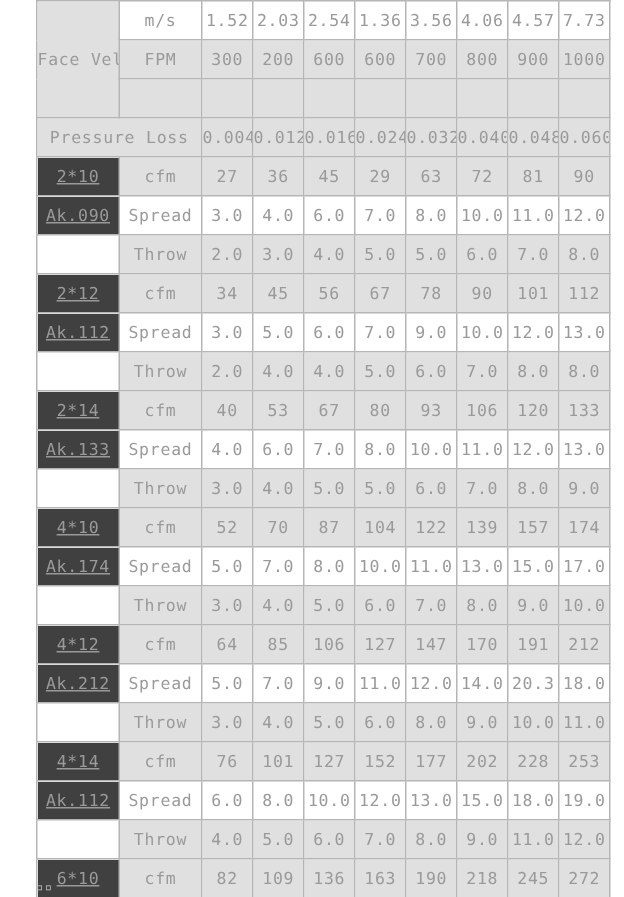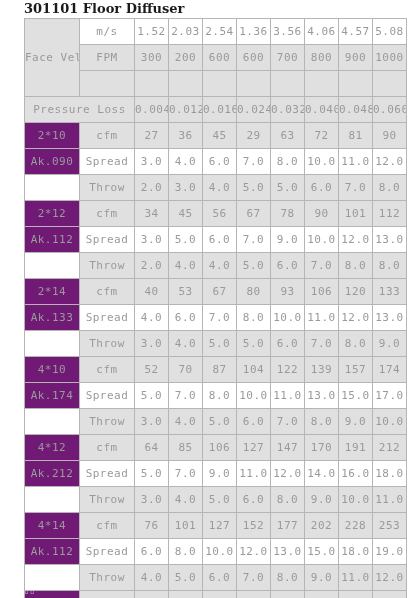--- a/index.html
+++ b/index.html
@@ -42,21 +42,21 @@
     vertical-align: middle;
     padding: 0;
     height: 25px;
     line-height: 12px;
     overflow: hidden;
     white-space: nowrap;
     letter-spacing: 0.5px;
   }
   td.shade { background: #e0e0e0; }
   td.white { background: #ffffff; }
-  td.lbl   { background: #701a75; }
+  td.lbl   { background: #404040; text-decoration: underline; }
   td.lbl-white { background: #ffffff; }
   td.facevel {
     background: #e0e0e0;
     line-height: 19px;
     word-break: break-all;
     white-space: normal;
     padding: 0 2px;
   }
   .c0 { width: 55px; }
   .c1 { width: 55px; }
@@ -69,21 +69,20 @@
     color: #c8c8c8;
     letter-spacing: 1px;
     line-height: 8px;
   }
 </style>
 </head>
 <body>
 
 <div id="page">
 
-  <div id="title">301101 Floor Diffuser</div>
 
   <table class="spec">
     <colgroup>
       <col class="c0">
         <col class="c1">
       <col class="cd">
         <col class="cd">
         <col class="cd">
         <col class="cd">
       <col class="cd">
@@ -95,21 +94,21 @@
         <tr>
           <td class="facevel" rowspan="3">Face Velocit</td>
           <td class="white">m/s</td>
           <td class="white">1.52</td>
           <td class="white">2.03</td>
           <td class="white">2.54</td>
           <td class="white">1.36</td>
           <td class="white">3.56</td>
           <td class="white">4.06</td>
           <td class="white">4.57</td>
-          <td class="white">5.08</td>
+          <td class="white">7.73</td>
         </tr>
         <tr>
           <td class="shade">FPM</td>
           <td class="shade">300</td>
           <td class="shade">200</td>
           <td class="shade">600</td>
           <td class="shade">600</td>
           <td class="shade">700</td>
           <td class="shade">800</td>
           <td class="shade">900</td>
@@ -295,21 +294,21 @@
         </tr>
         <tr>
           <td class="lbl" rowspan="1">Ak.212</td>
           <td class="white">Spread</td>
           <td class="white">5.0</td>
           <td class="white">7.0</td>
           <td class="white">9.0</td>
           <td class="white">11.0</td>
           <td class="white">12.0</td>
           <td class="white">14.0</td>
-          <td class="white">16.0</td>
+          <td class="white">20.3</td>
           <td class="white">18.0</td>
         </tr>
         <tr>
           <td class="lbl-white"></td>
           <td class="shade">Throw</td>
           <td class="shade">3.0</td>
           <td class="shade">4.0</td>
           <td class="shade">5.0</td>
           <td class="shade">6.0</td>
           <td class="shade">8.0</td>

